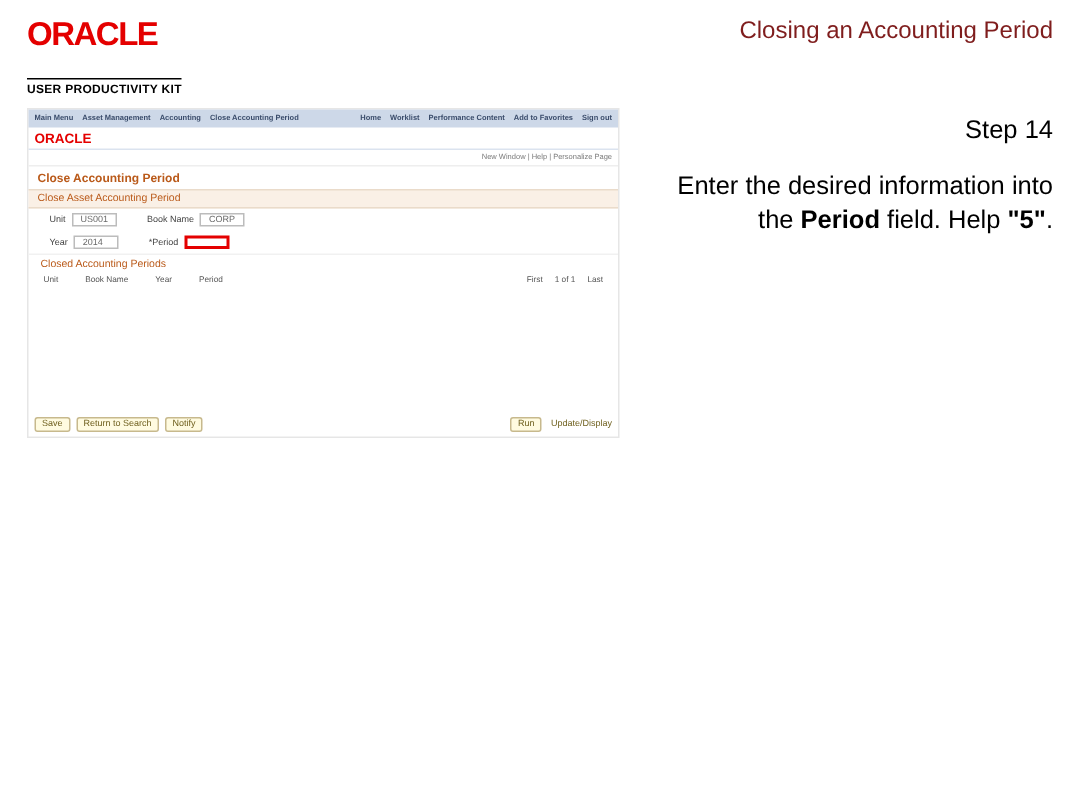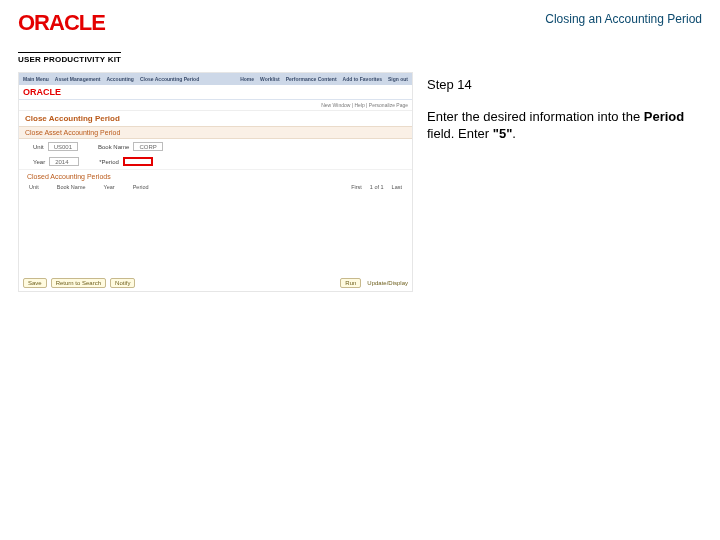--- a/index.html
+++ b/index.html
@@ -4,26 +4,26 @@
 <style>
   * { box-sizing: border-box; margin: 0; padding: 0; }
   html, body { width: 720px; height: 540px; font-family: Arial, Helvetica, sans-serif; background: #fff; }
   .page { position: relative; width: 720px; height: 480px; }
 
   
   .header { display: flex; align-items: flex-start; justify-content: space-between; padding: 12px 18px 8px 18px; }
   .brand { display: flex; flex-direction: column; }
   .oracle-word { font-family: Arial, sans-serif; font-weight: 700; font-size: 22px; color: #e40000; letter-spacing: -1px; line-height: 1; }
   .oracle-sub { font-size: 8px; font-weight: 700; color: #000; letter-spacing: 0.2px; margin-top: 18px; border-top: 1px solid #000; padding-top: 2px; }
-  .training-title { font-size: 12px; color: #0c4a6e; text-align: right; }
+  .training-title { font-size: 16px; color: #7f1d1d; text-align: right; }
 
   
   .body { display: flex; padding: 0 18px 10px 18px; gap: 14px; }
   .screenshot { width: 395px; height: 220px; border: 1px solid #e6e6e6; background: #fff; position: relative; font-size: 6px; color: #6a6a6a; }
-  .instructions { flex: 1; font-size: 13px; color: #000; padding-top: 4px; line-height: 1.35; }
+  .instructions { flex: 1; font-size: 17px; color: #000; padding-top: 4px; line-height: 1.35; text-align: right; }
   .instructions p { margin-bottom: 14px; }
   .bold { font-weight: 700; }
 
   
   .ss-topbar { background: #cdd8e8; height: 12px; display: flex; align-items: center; justify-content: space-between; padding: 0 4px; color: #3a4c6b; font-weight: bold; font-size: 5px; }
   .ss-topbar .tabs { display: flex; gap: 6px; }
   .ss-oracle { font-size: 9px; font-weight: 700; color: #e40000; padding: 2px 4px; border-bottom: 1px solid #dbe3ef; }
   .ss-meta { text-align: right; font-size: 5px; color: #7a7a7a; padding: 2px 4px; border-bottom: 1px solid #eee; }
   .ss-section-title { color: #ba5a1a; font-weight: 700; font-size: 8px; padding: 3px 6px; }
   .ss-subtab { background: #faf0e6; color: #ba5a1a; font-size: 7px; padding: 2px 6px; border-top: 1px solid #eadbca; border-bottom: 1px solid #eadbca; }
@@ -117,17 +117,17 @@
         <div class="stat2">
           <span class="chip">Run</span>
           <span>Update/Display</span>
         </div>
       </div>
     </div>
 
     <div class="instructions">
       <p>Step 14</p>
       <p>
-        <span>Enter the desired information into the </span><span class="bold">Period</span><span> field. Enter </span><span class="bold">"5"</span><span>.</span>
+        <span>Enter the desired information into the </span><span class="bold">Period</span><span> field. Help </span><span class="bold">"5"</span><span>.</span>
       </p>
     </div>
   </div>
 </div>
 
 </body></html>

